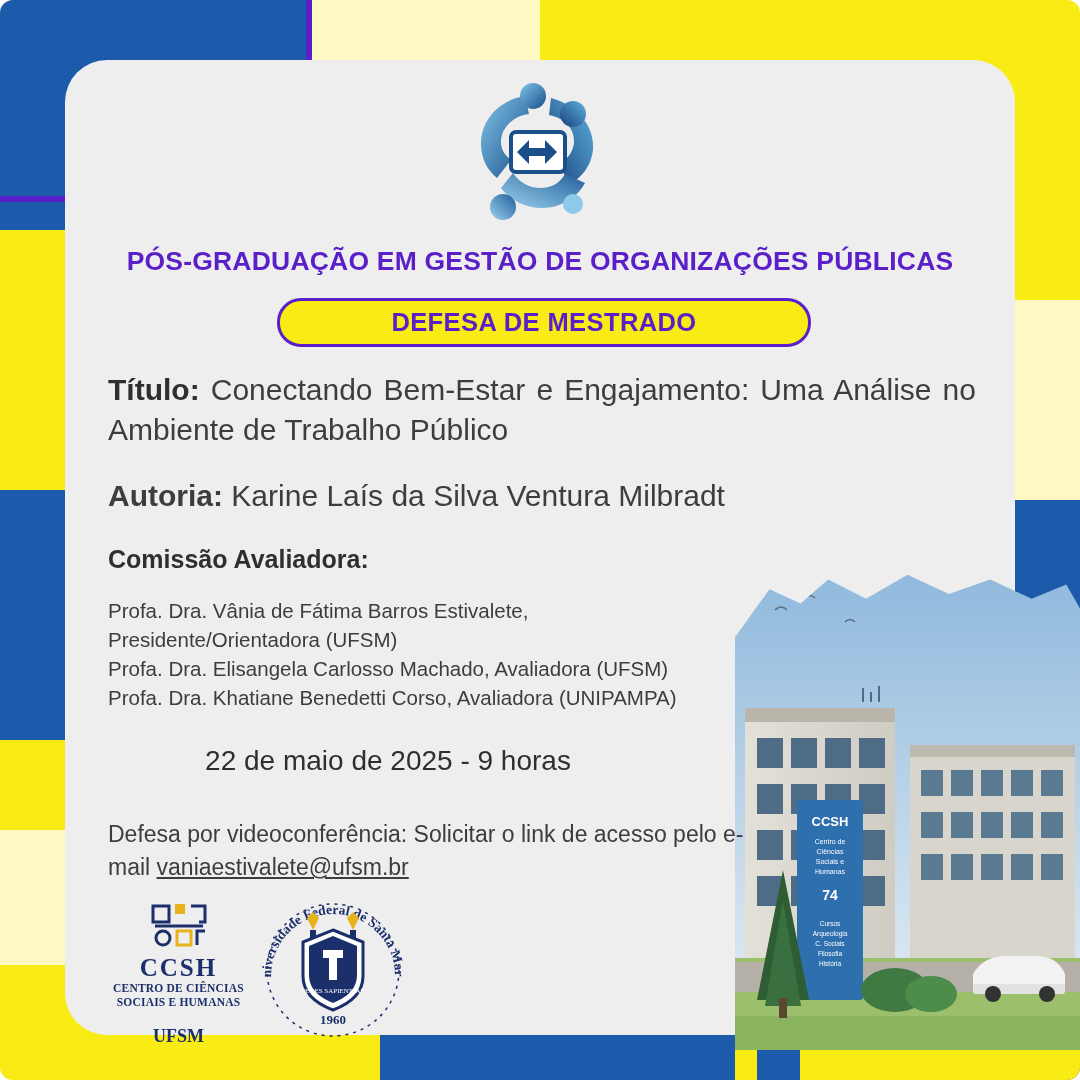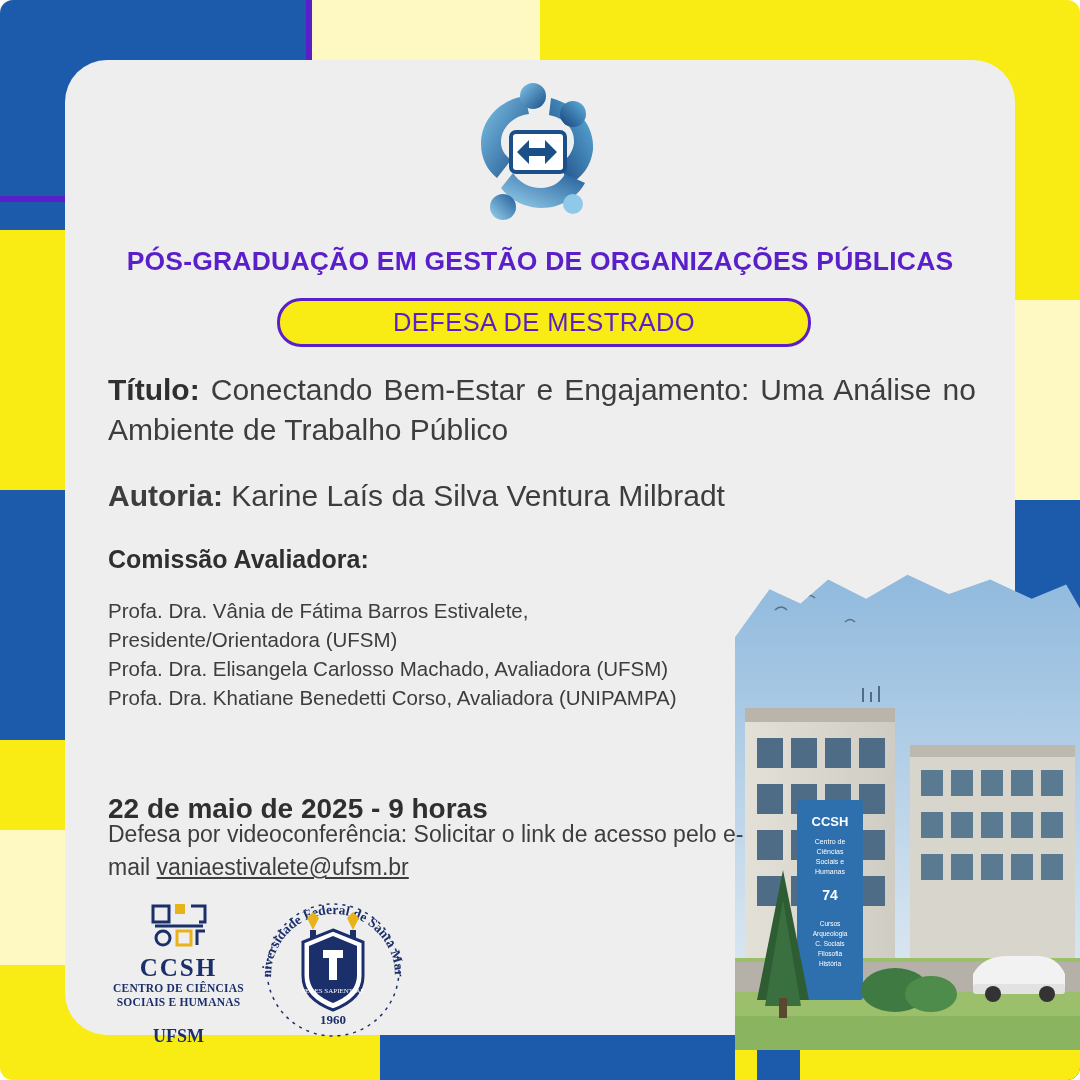--- a/index.html
+++ b/index.html
@@ -116,21 +116,21 @@
   }
 
   .defense-badge {
     position: absolute;
     left: 277px; top: 298px;
     width: 528px; height: 43px;
     background: #f9ec15;
     border: 3px solid #5b1fc9;
     border-radius: 24px;
     color: #5b1fc9;
-    font-weight: normal;
+    font-weight: bold;
     font-size: 25.5px;
     line-height: 43px;
     text-align: center;
     letter-spacing: 0.4px;
     z-index: 8;
   }
 
   
   .body-block {
     position: absolute;
@@ -167,26 +167,25 @@
     font-size: 20.5px;
     line-height: 1.42;
     color: #3d3d3d;
     width: 660px;
   }
 
   .datetime {
     position: absolute;
     left: 108px; top: 745px;
     width: 560px;
-    text-align: left;
+    text-align: center;
     font-size: 28px;
-    font-weight: bold;
+    font-weight: normal;
     color: #2f2f2f;
     z-index: 8;
-    margin-top: 48px;
   }
 
   .videoconf {
     position: absolute;
     left: 108px; top: 818px;
     width: 640px;
     font-size: 23px;
     line-height: 1.45;
     color: #3d3d3d;
     z-index: 8;

